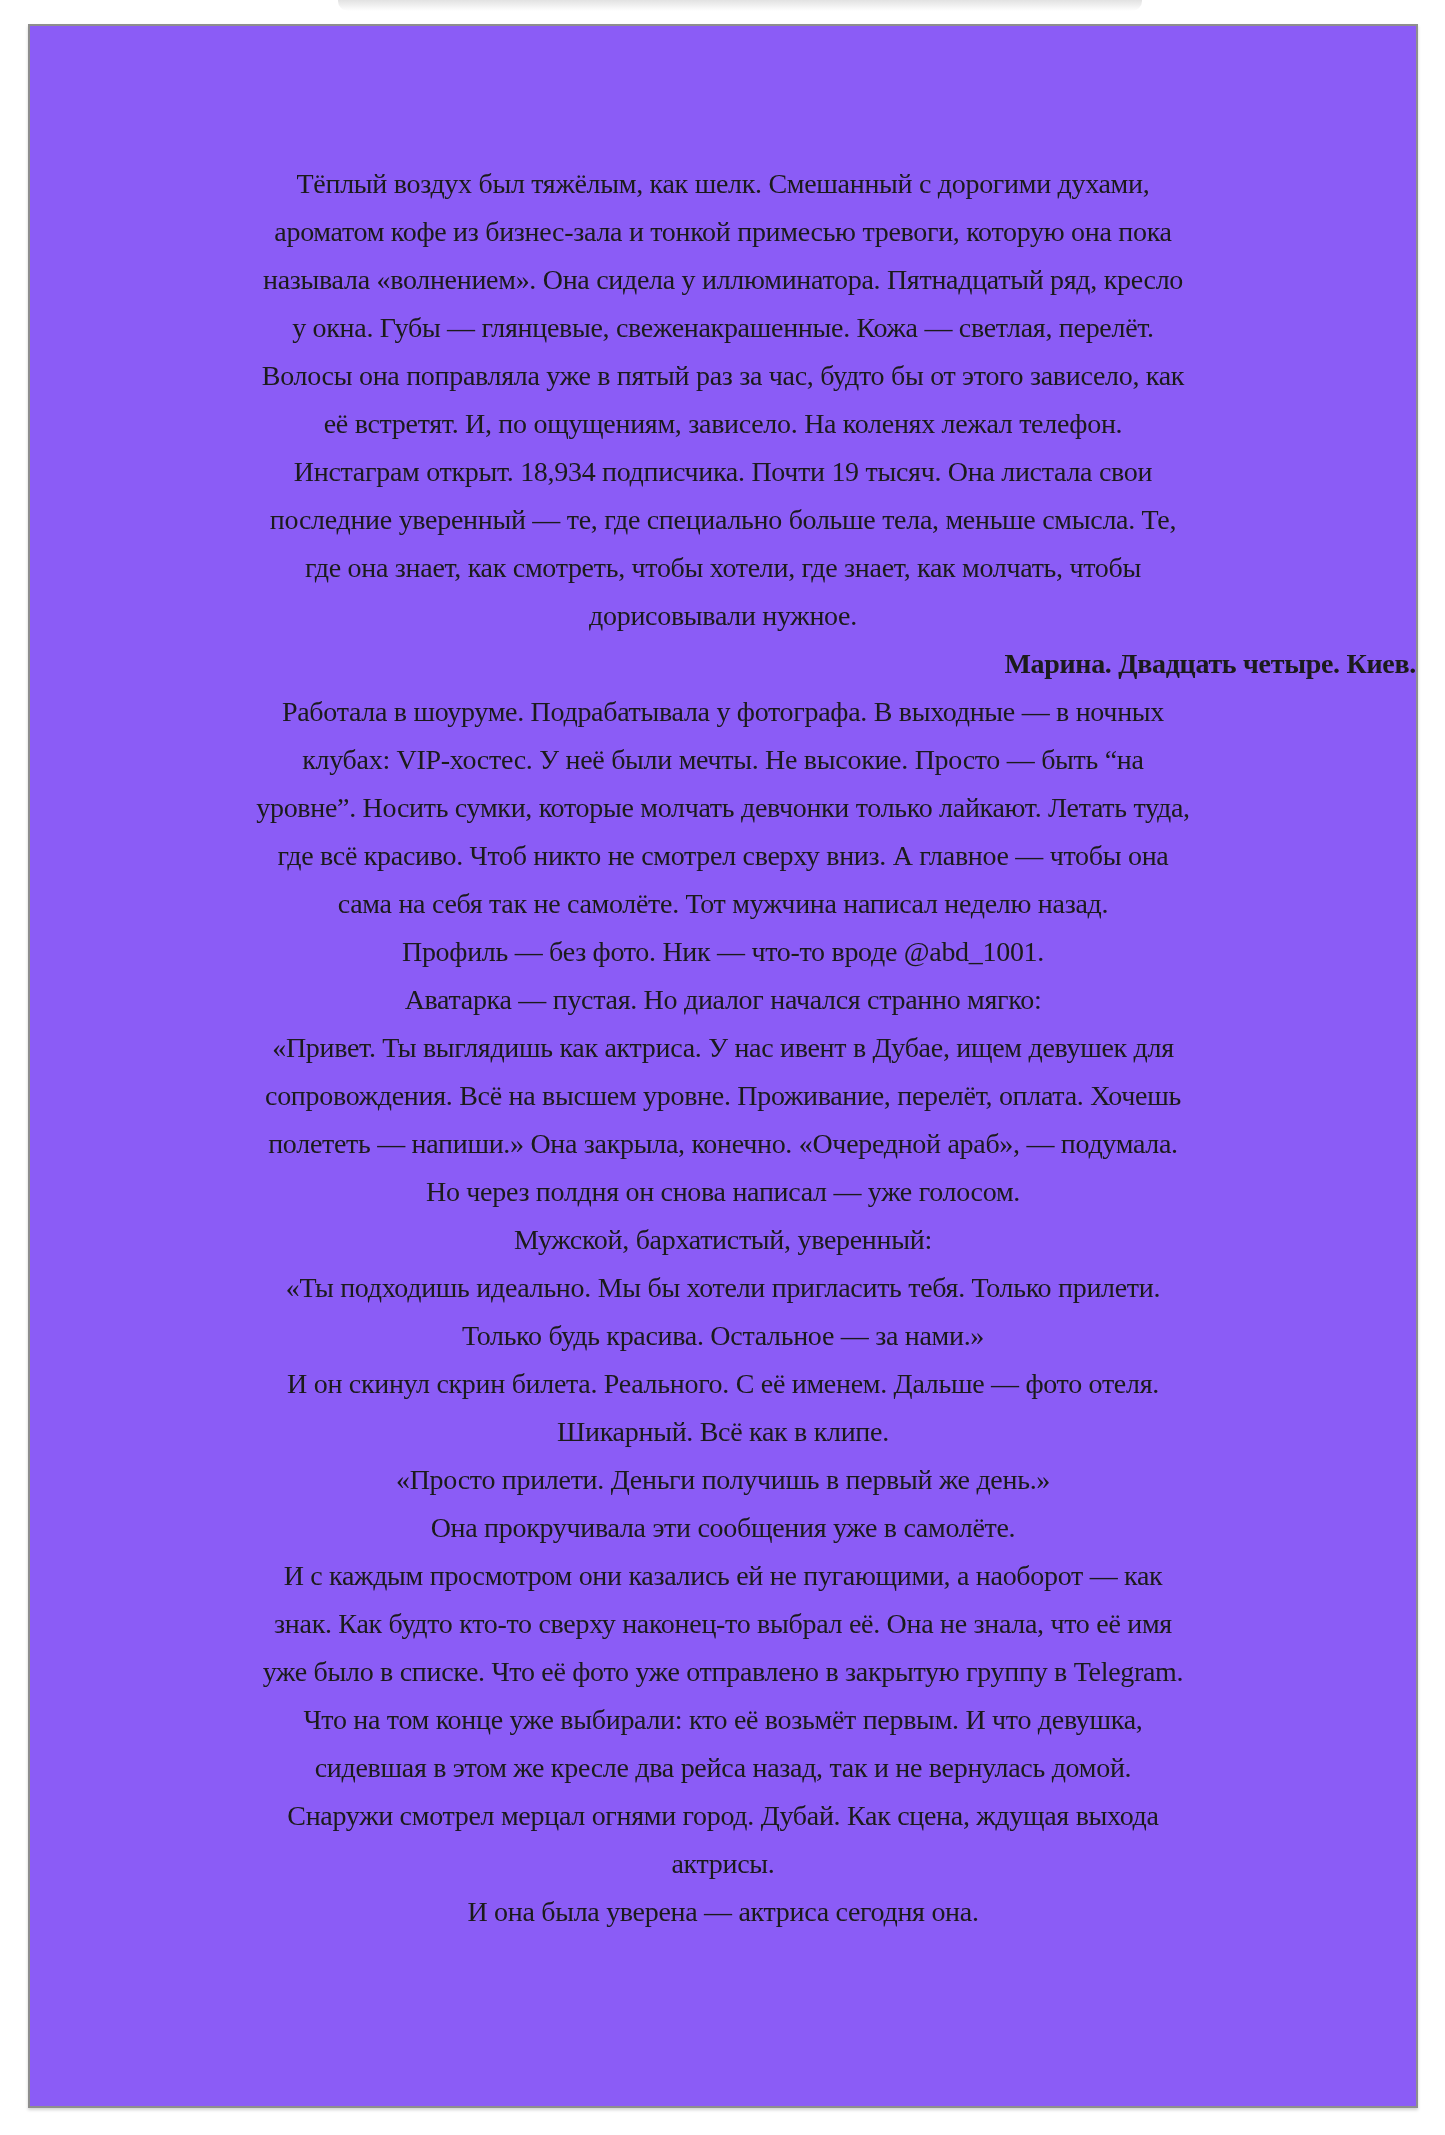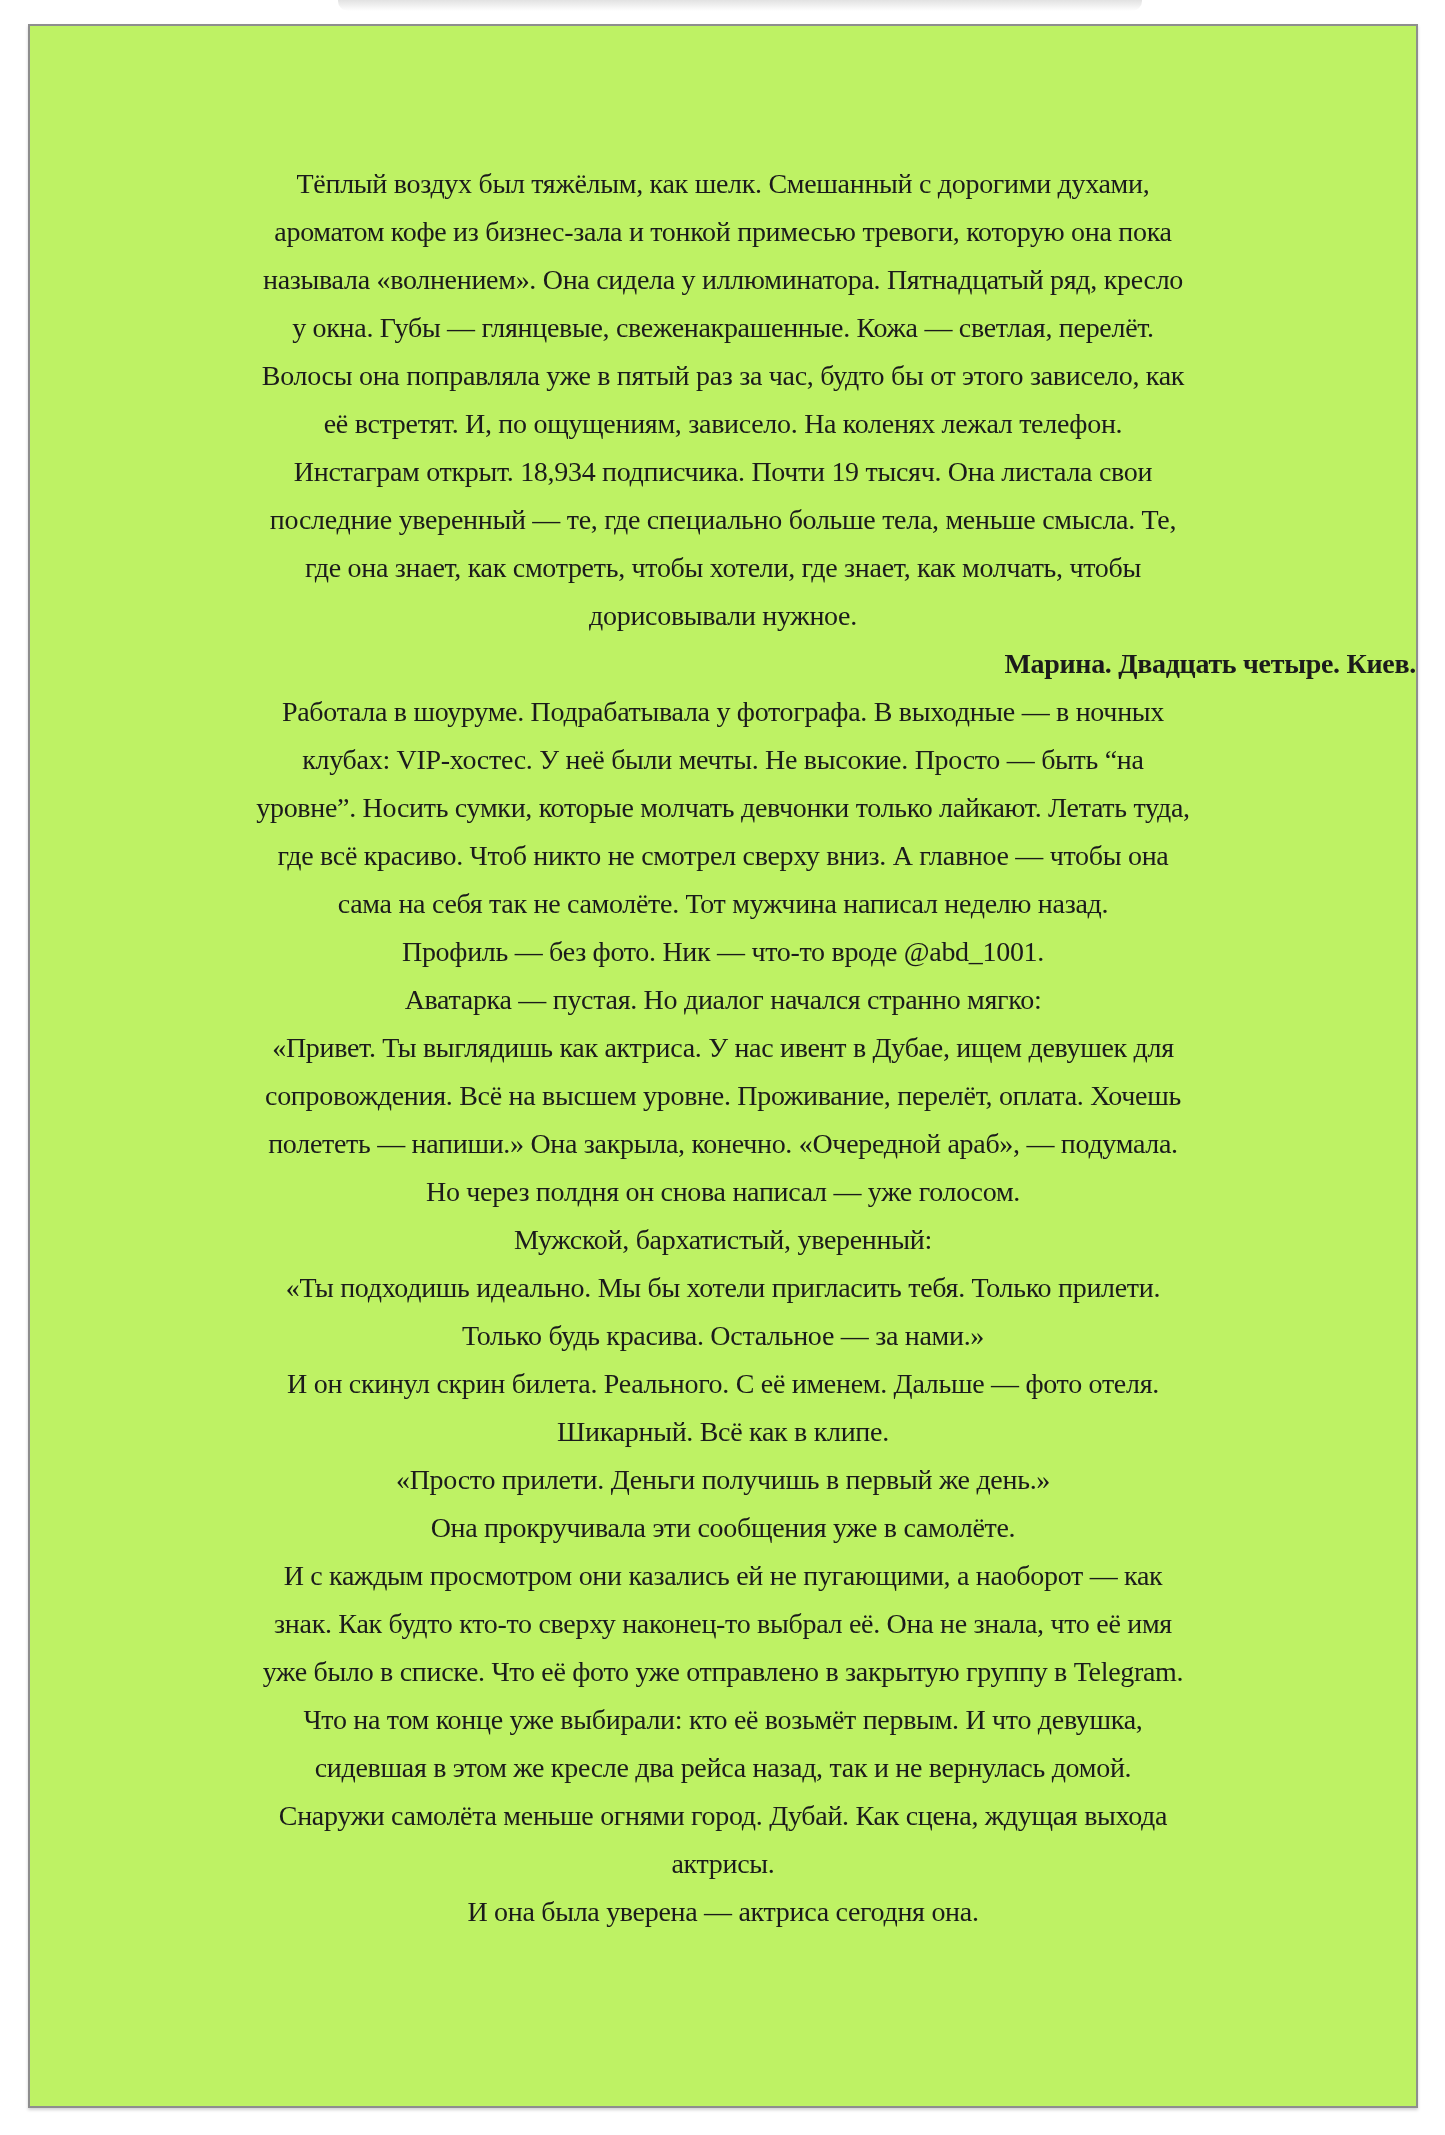--- a/index.html
+++ b/index.html
@@ -20,21 +20,21 @@
     background: linear-gradient(to bottom, rgba(190,190,190,0.45), rgba(255,255,255,0));
     border-radius: 0 0 10px 10px;
   }
   .page {
     position: absolute;
     left: 28px;
     top: 24px;
     width: 1390px;
     height: 2084px;
     box-sizing: border-box;
-    background: #bef264;
+    background: #8b5cf6;
     border: 2px solid #8e8e8e;
     box-shadow: 0 2px 3px rgba(0,0,0,0.18);
   }
   .text-block {
     padding-top: 134px;
     text-align: center;
   }
   .line {
     font-family: "Liberation Serif", serif;
     font-size: 28px;
@@ -82,17 +82,17 @@
       <div class="line">Только будь красива. Остальное — за нами.»</div>
       <div class="line">И он скинул скрин билета. Реального. С её именем. Дальше — фото отеля.</div>
       <div class="line">Шикарный. Всё как в клипе.</div>
       <div class="line">«Просто прилети. Деньги получишь в первый же день.»</div>
       <div class="line">Она прокручивала эти сообщения уже в самолёте.</div>
       <div class="line">И с каждым просмотром они казались ей не пугающими, а наоборот — как</div>
       <div class="line">знак. Как будто кто-то сверху наконец-то выбрал её. Она не знала, что её имя</div>
       <div class="line">уже было в списке. Что её фото уже отправлено в закрытую группу в Telegram.</div>
       <div class="line">Что на том конце уже выбирали: кто её возьмёт первым. И что девушка,</div>
       <div class="line">сидевшая в этом же кресле два рейса назад, так и не вернулась домой.</div>
-      <div class="line">Снаружи самолёта меньше огнями город. Дубай. Как сцена, ждущая выхода</div>
+      <div class="line">Снаружи смотрел мерцал огнями город. Дубай. Как сцена, ждущая выхода</div>
       <div class="line">актрисы.</div>
       <div class="line">И она была уверена — актриса сегодня она.</div>
     </div>
 </div>
 
 </body></html>

